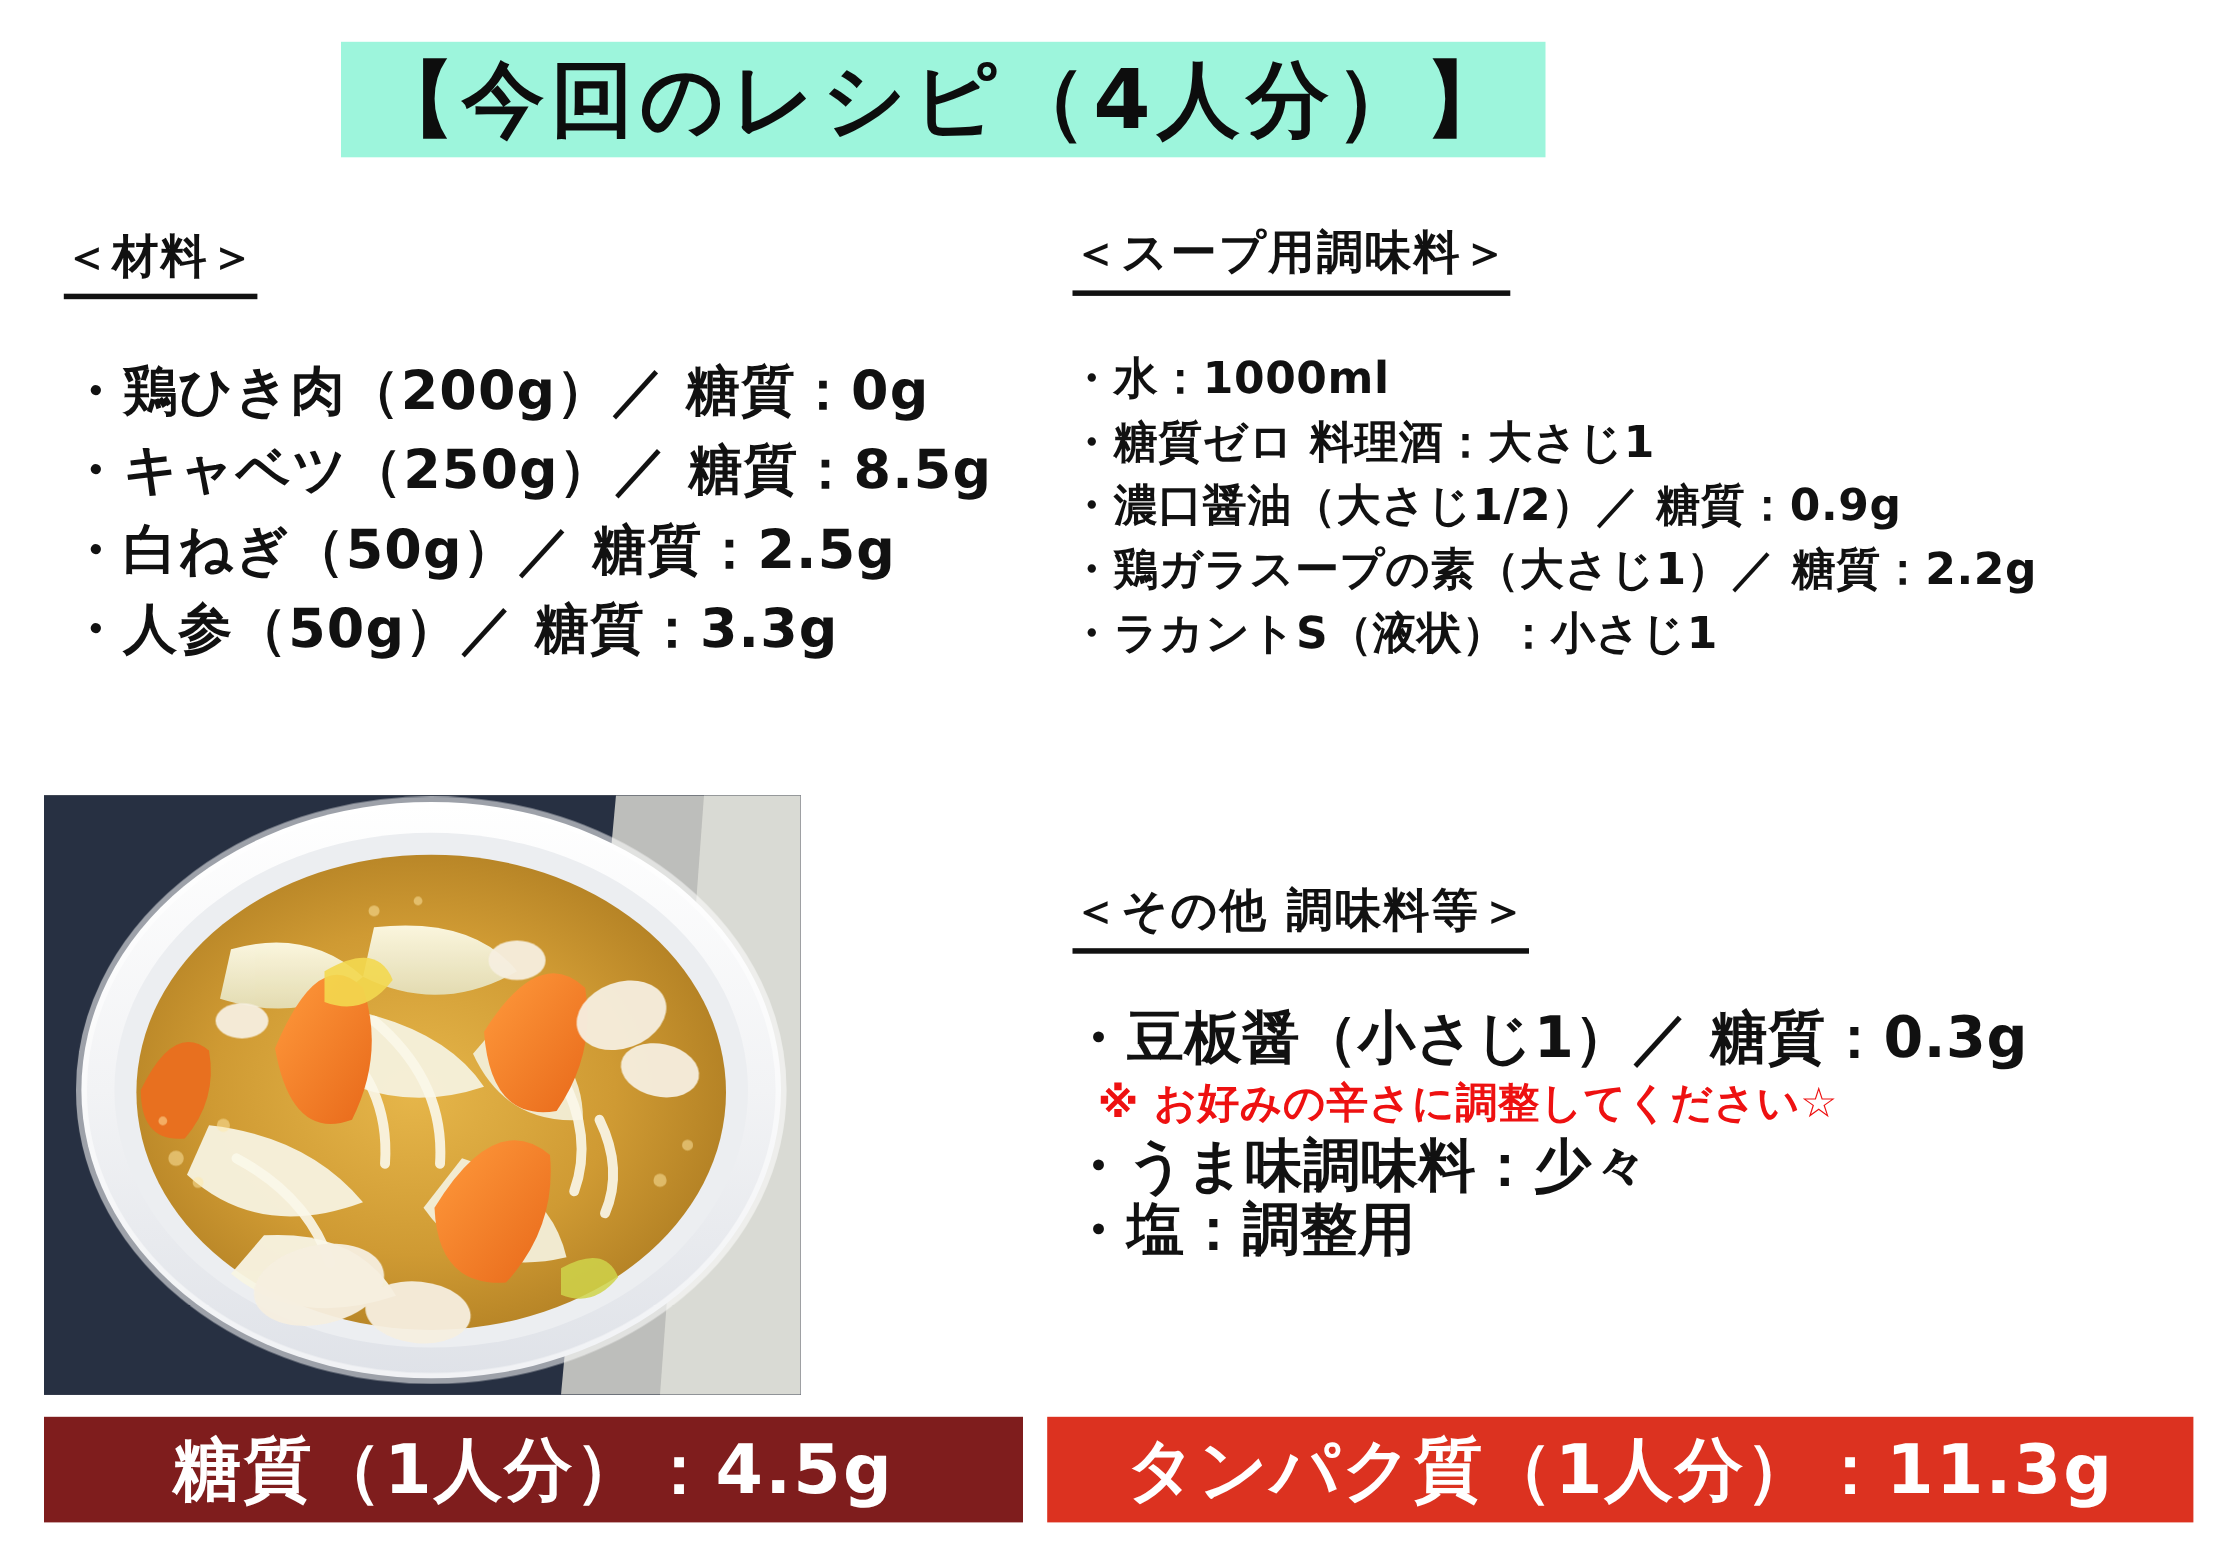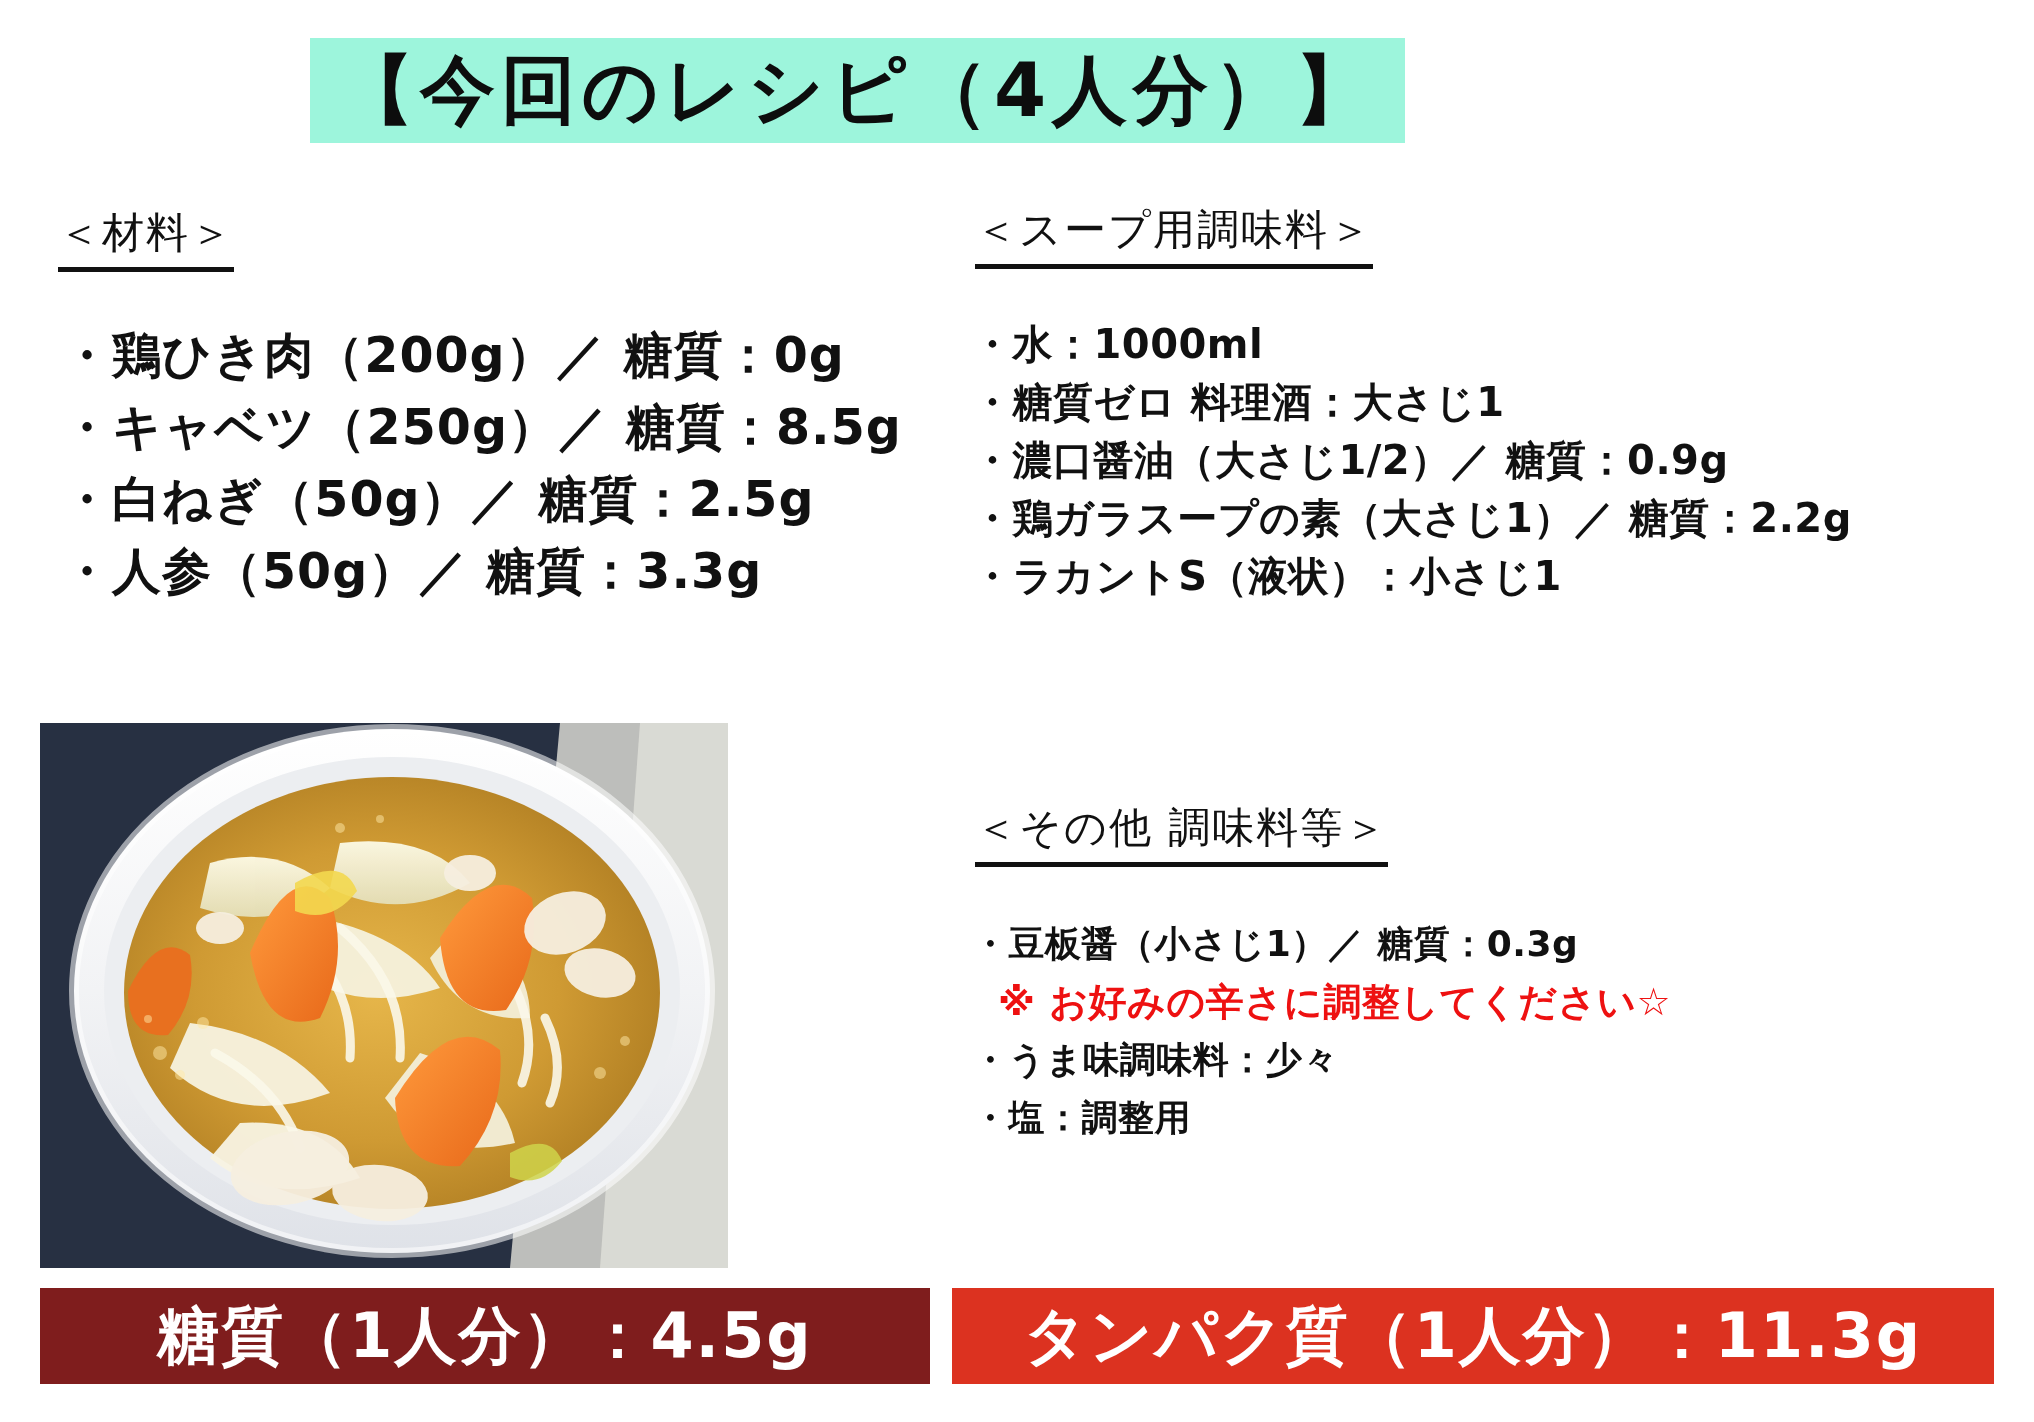--- a/index.html
+++ b/index.html
@@ -26,21 +26,21 @@
     color:#0d0d0d;
     letter-spacing:6px;
     line-height:1;
     white-space:nowrap;
   }
 
   
   .section-head{
     position:absolute;
     font-size:42px;
-    font-weight:400;
+    font-weight:700;
     color:#111;
     letter-spacing:2px;
     white-space:nowrap;
     padding-bottom:6px;
     border-bottom:5px solid #111;
   }
   #head-materials{left:58px;  top:205px;}
   #head-soup{     left:975px; top:202px;}
   #head-other{    left:975px; top:800px;}
 
@@ -60,21 +60,21 @@
 
   #list-soup{left:972px; top:315px;}
   #list-soup li{
     font-size:40px;
     line-height:58px;
     letter-spacing:0.5px;
   }
 
   #list-other{left:972px; top:915px;}
   #list-other li{
-    font-size:36px;
+    font-size:52px;
     line-height:58px;
     letter-spacing:0.5px;
   }
   #list-other li.note{
     color:#ee1111;
     font-size:38px;
     padding-left:26px;
   }
 
   

